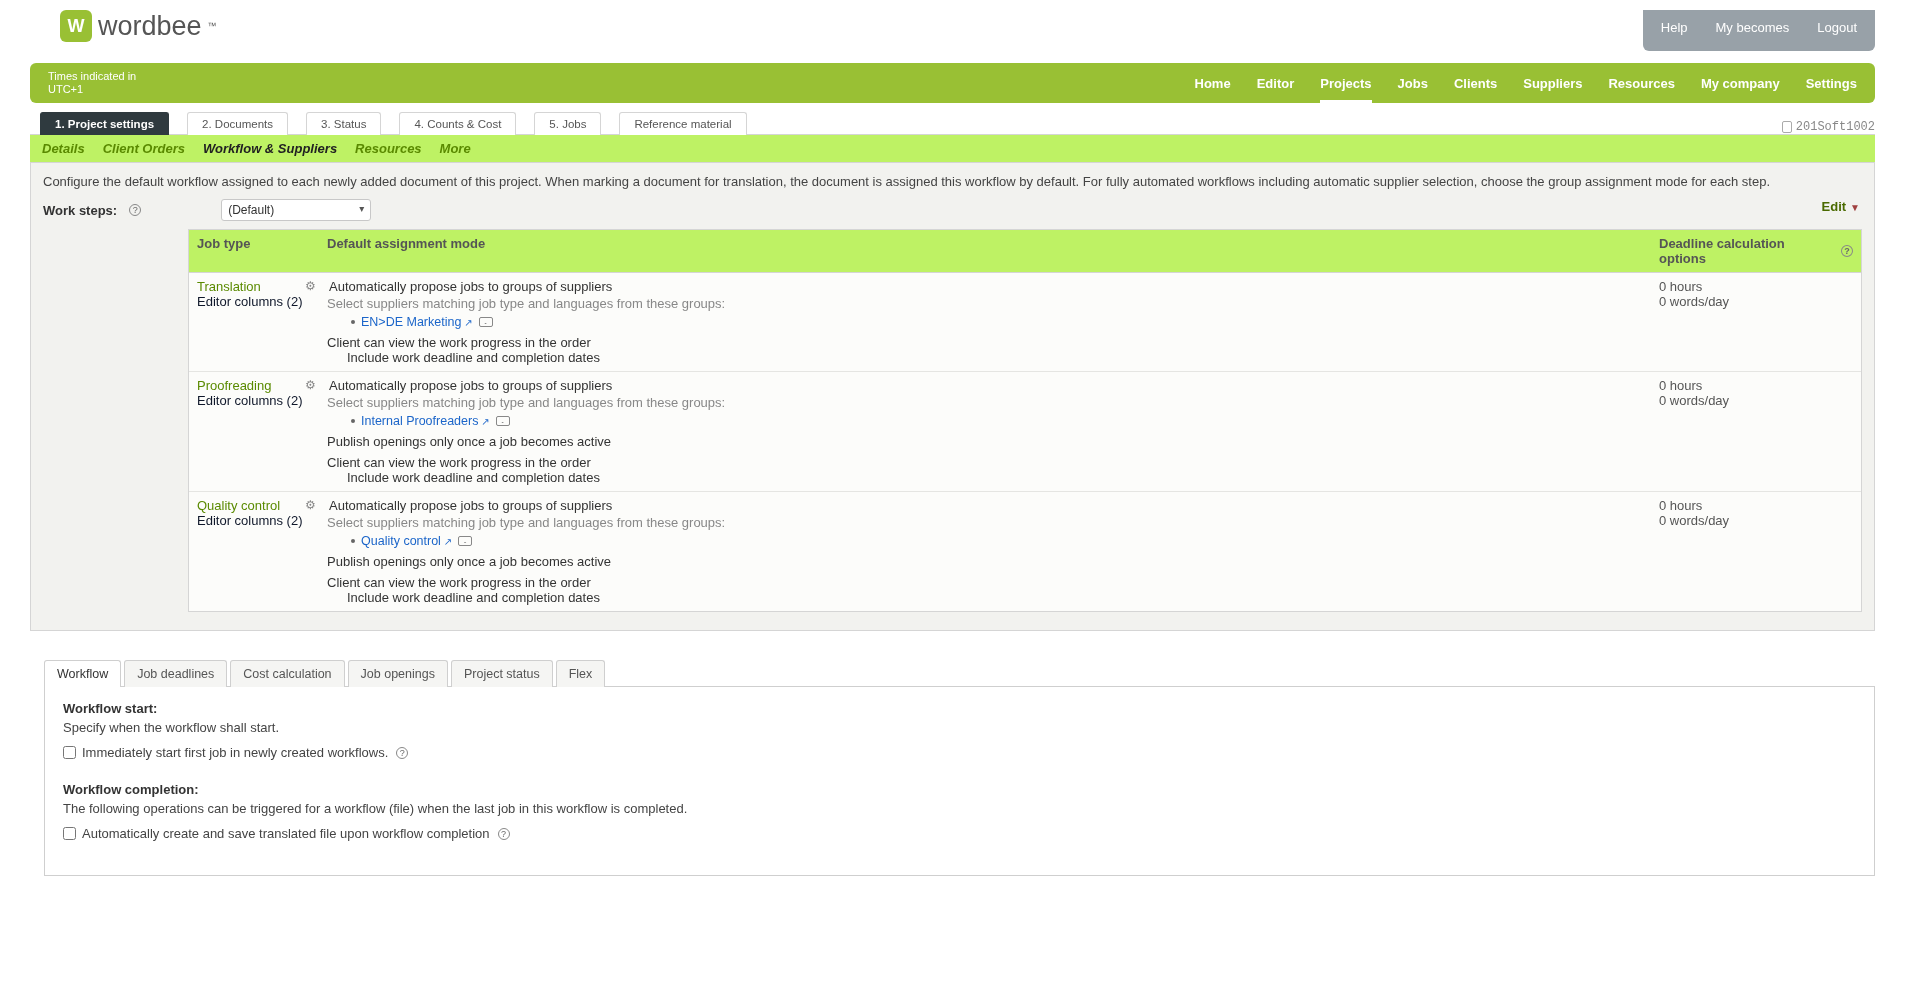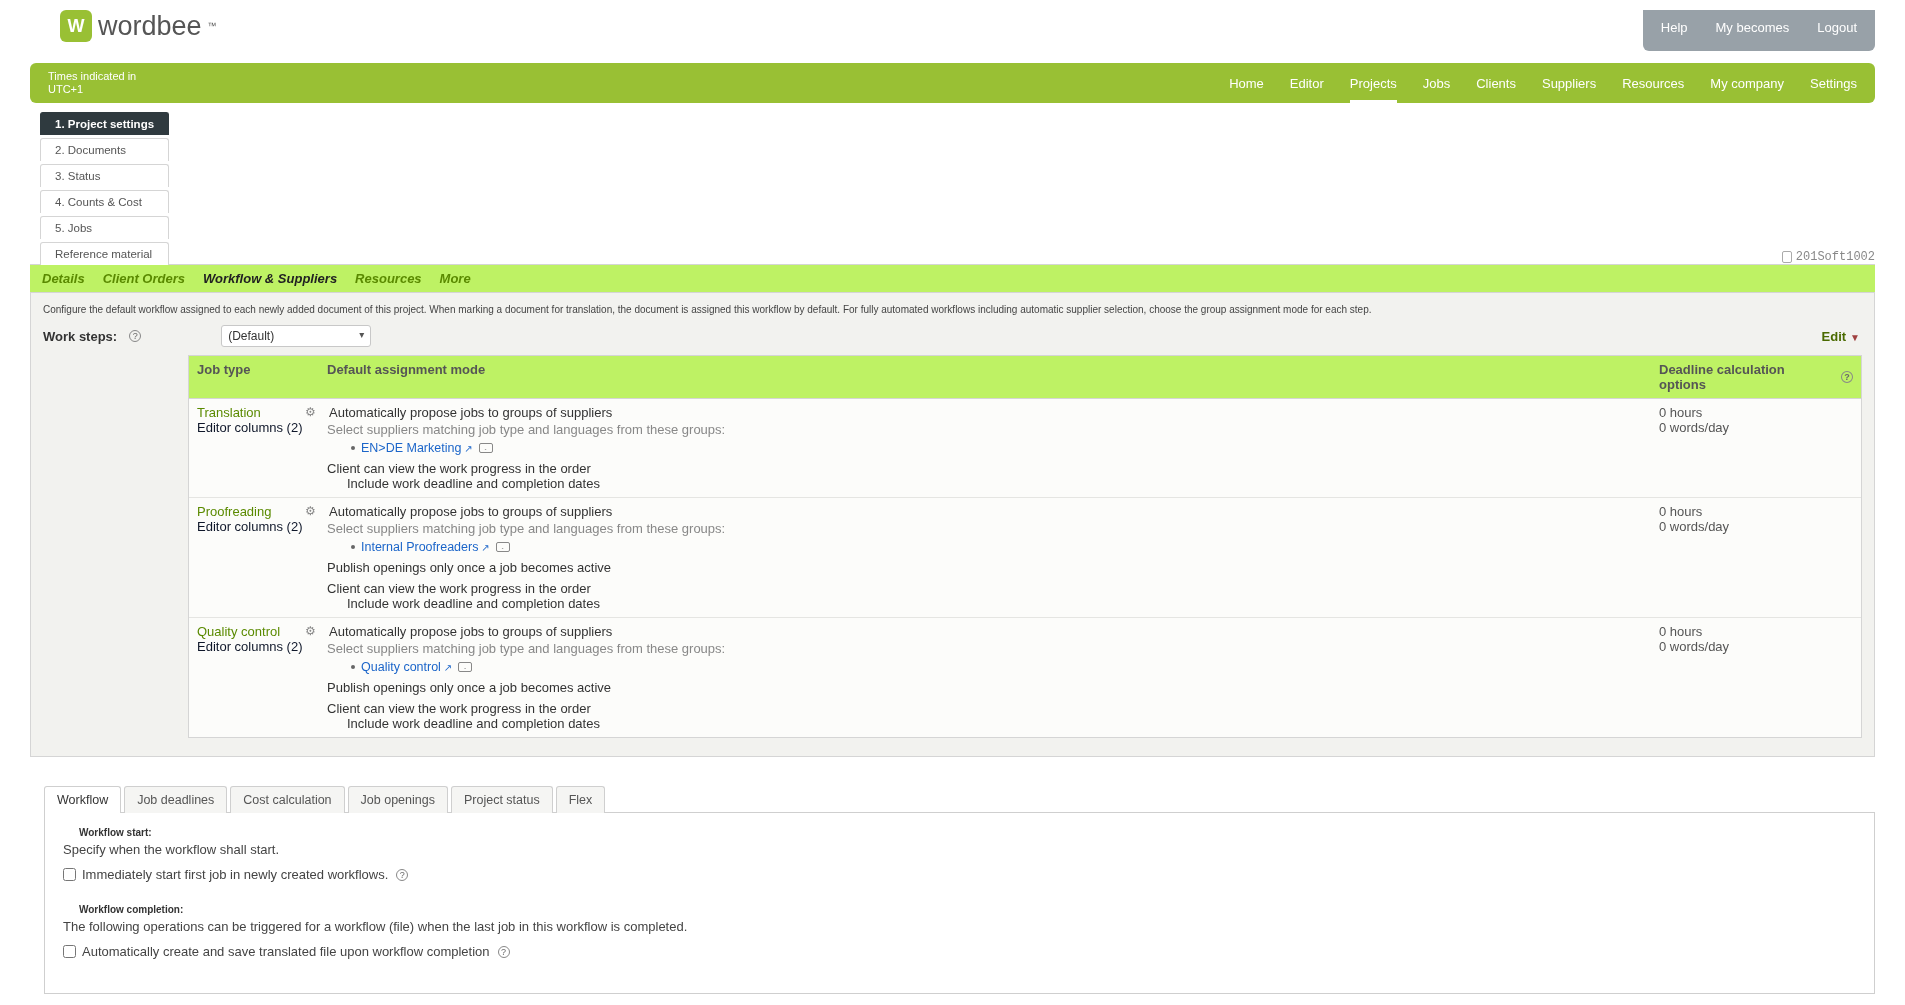--- a/index.html
+++ b/index.html
@@ -11,39 +11,39 @@
   .logo-mark { width: 32px; height: 32px; background: #99c034; border-radius: 6px; display:flex; align-items:center; justify-content:center; color:#fff; font-weight:bold; font-size:18px; }
   .logo-text { font-size: 27px; color:#555; font-weight:500; }
   .logo-tm { font-size: 9px; vertical-align: super; color:#555;}
   .account-bar { background:#98a1a8; color:#fff; border-radius: 0 0 6px 6px; padding: 10px 18px 16px; display:flex; gap:28px; font-size:13px; }
   .account-bar span { cursor:pointer; }
 
   
   .main-nav { background:#99c034; color:#fff; margin: 12px 30px 0 30px; border-radius:6px; display:flex; justify-content:space-between; align-items:center; padding: 0 18px; height:40px; font-size:13px; }
   .nav-left { font-size:11px; line-height:1.2; }
   .nav-right { display:flex; gap:26px; }
-  .nav-item { color:#fff; cursor:pointer; padding: 10px 0; position:relative;}
+  .nav-item { color:#fff; cursor:pointer; padding: 10px 0; position:relative;font-weight:bold;}
   .nav-item.active::after { content:""; position:absolute; left:0; right:0; bottom:-2px; height:3px; background:#fff; }
 
   
   .page-tabs { display:flex; margin:8px 30px 0 40px; align-items:flex-end; justify-content:space-between; }
-  .page-tabs-left { display:flex; gap:3px;flex-direction:column; }
+  .page-tabs-left { display:flex; gap:18px; }
   .ptab { background:#fff; border:1px solid #d5d5d5; border-bottom:none; padding:5px 14px; font-size:11.5px; color:#555; border-radius:3px 3px 0 0; cursor:pointer; position:relative; top:1px;}
   .ptab.active { background:#2f3a3f; color:#fff; font-weight:bold; border-color:#2f3a3f; }
   .project-id { color:#888; font-size:12px; display:flex; align-items:center; gap:4px;font-family:Liberation Mono, monospace;}
   .project-id .lock { width:10px; height:12px; border:1px solid #aaa; border-radius:2px; position:relative; }
 
   
   .sub-tabs-bar { background:#bef264; border-top:1px solid #d5d5d5; border-bottom:1px solid #d5d5d5; margin: 0 30px; padding:6px 12px; display:flex; gap:18px; font-size:13px;font-style:italic;}
   .sub-tab { color:#5a8a00; font-weight:bold; cursor:pointer; }
   .sub-tab.active { color:#222; }
 
   
   .content { margin:0 30px; background:#f2f2ef; border:1px solid #d5d5d5; border-top:none; padding:10px 12px 18px; position:relative;}
-  .desc { font-size:10px; color:#444; line-height:1.4; margin-bottom:2px; padding-right:60px;}
+  .desc { font-size:13px; color:#444; line-height:1.4; margin-bottom:2px; padding-right:60px;}
   .edit-link { position:absolute; right:14px; top:36px; color:#4a6a00; font-weight:bold; font-size:13px; cursor:pointer;}
   .edit-link .caret { font-size:10px; margin-left:4px; color:#a04040;}
 
   .worksteps-row { display:flex; align-items:center; gap:10px; margin-top:8px; font-size:13px;}
   .worksteps-row label { font-weight:bold; }
   .help-icon { width:12px; height:12px; border:1px solid #888; border-radius:50%; font-size:9px; color:#666; display:inline-flex; align-items:center; justify-content:center; cursor:pointer; margin-left:2px; vertical-align:middle;}
   .ws-select { border:1px solid #c8c8c8; background:#fff; padding:3px 20px 3px 6px; font-size:12px; min-width:150px; border-radius:3px; position:relative; cursor:pointer;}
   .ws-select::after{ content:"▾"; position:absolute; right:6px; top:3px; font-size:10px; color:#555;}
 
   
@@ -74,21 +74,21 @@
   .indent-line { margin-left:20px; color:#333; }
 
   .cell-dead { width:210px; padding:6px 8px; color:#555;}
 
   
   .lower { margin:28px 30px 0 44px; }
   .lower-tabs { display:flex; gap:3px; }
   .ltab { border:1px solid #cfcfcf; border-bottom:none; background:#f5f5f3; padding:6px 12px; font-size:12.5px; color:#555; border-radius:3px 3px 0 0; cursor:pointer; position:relative; top:1px;}
   .ltab.active{ background:#fff; color:#333; }
   .lower-body { border:1px solid #cfcfcf; background:#fff; padding:14px 18px 30px;}
-  .section-title { font-weight:bold; font-size:10px; margin-bottom:4px;margin-left:16px; }
+  .section-title { font-weight:bold; font-size:13px; margin-bottom:4px; }
   .section-text { font-size:13px; color:#444; margin-bottom:10px;}
   .chk-line { display:flex; align-items:center; gap:6px; font-size:13px; color:#444; margin-bottom:4px;}
   .chk { width:13px; height:13px; }
 </style>
 </head>
 <body>
 
 <div class="top-header">
   <div class="logo-wrap">
     <div class="logo-mark">W</div>

